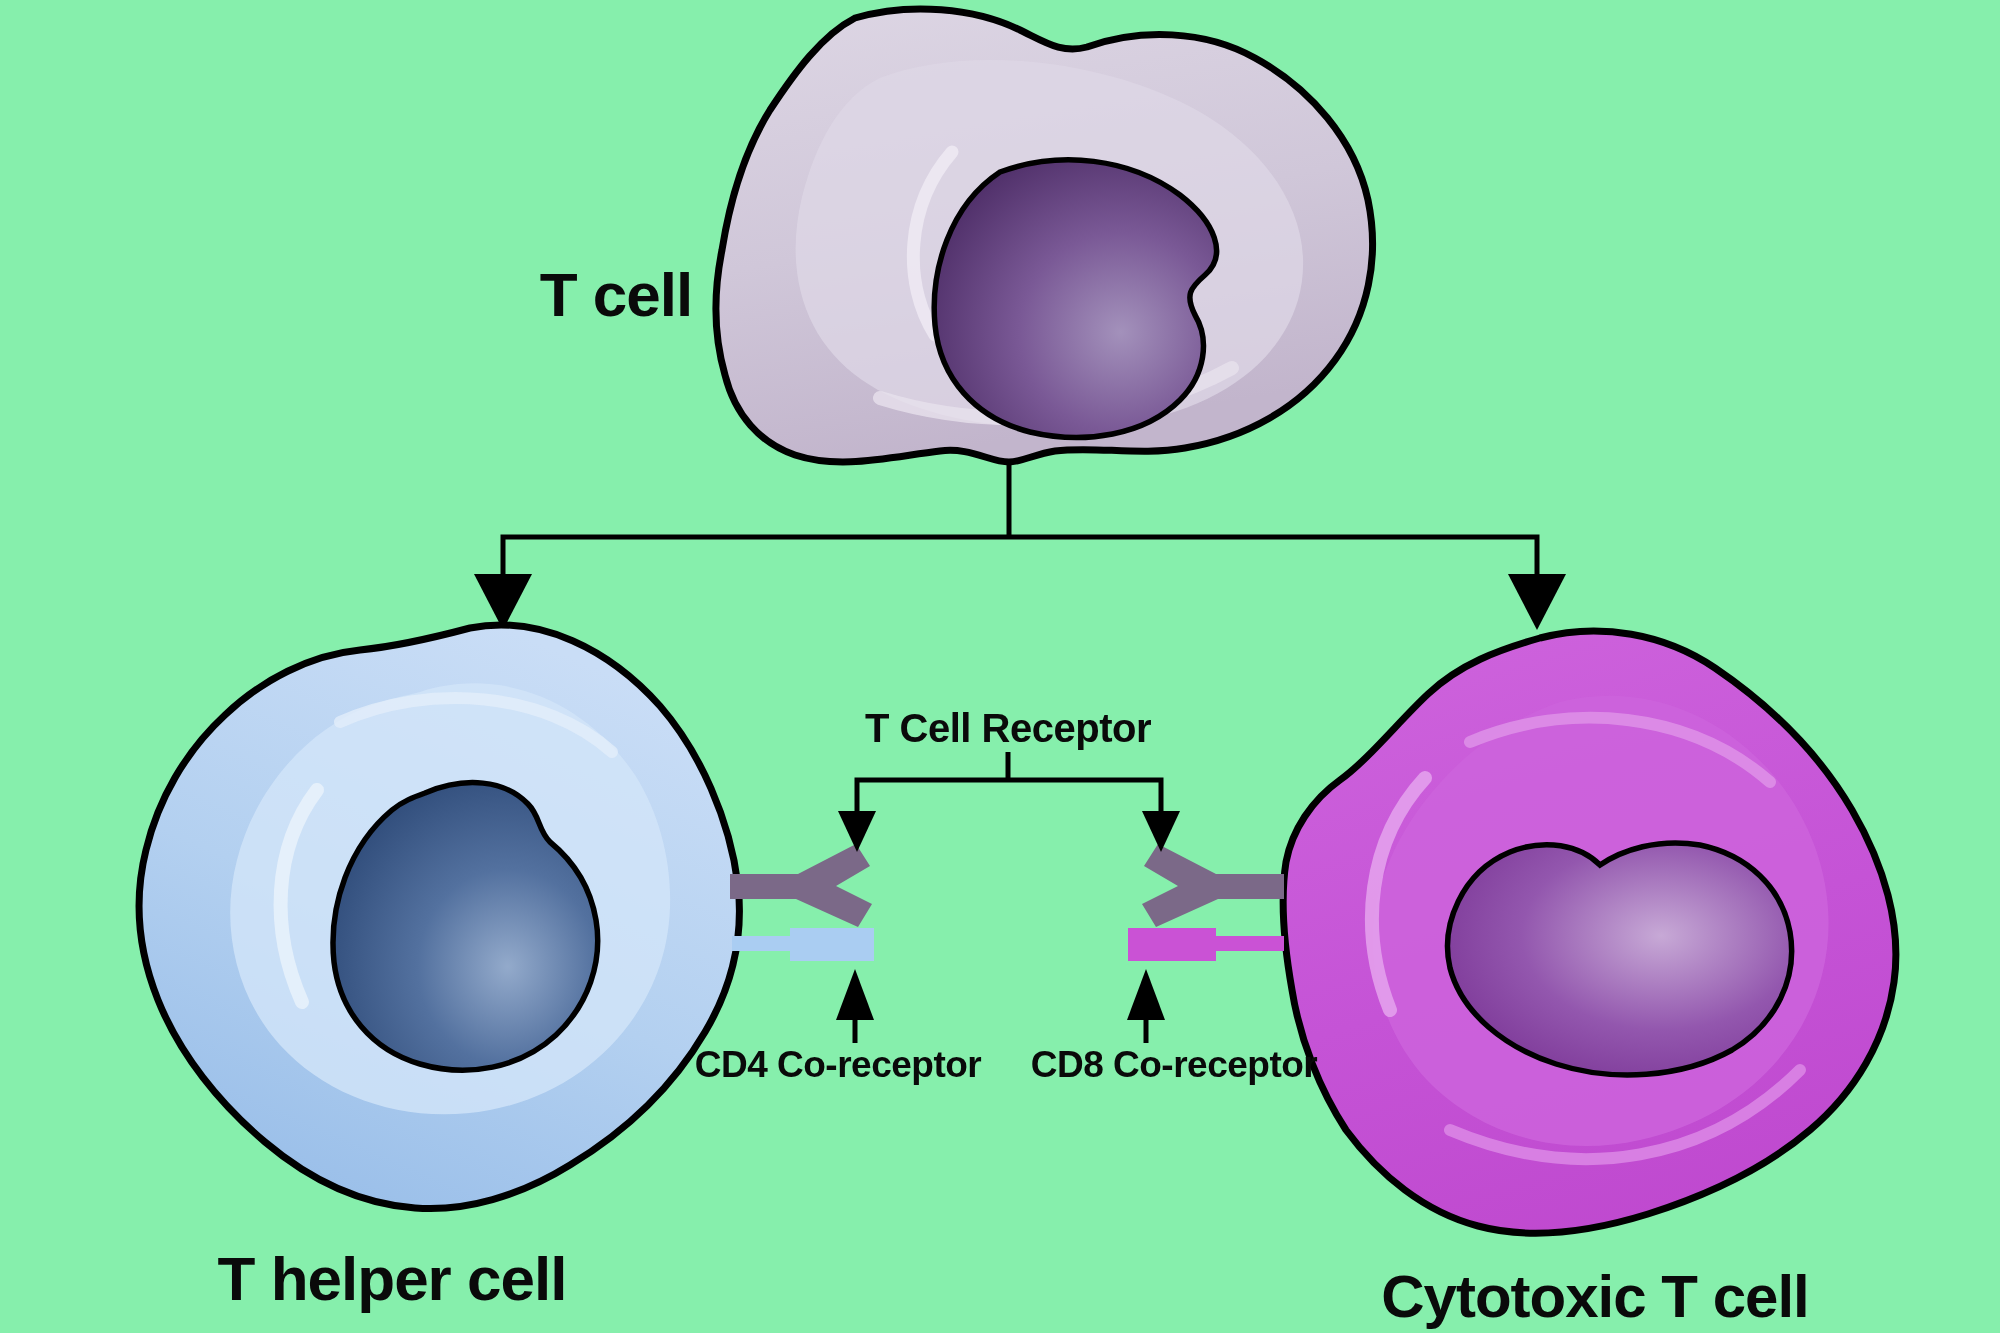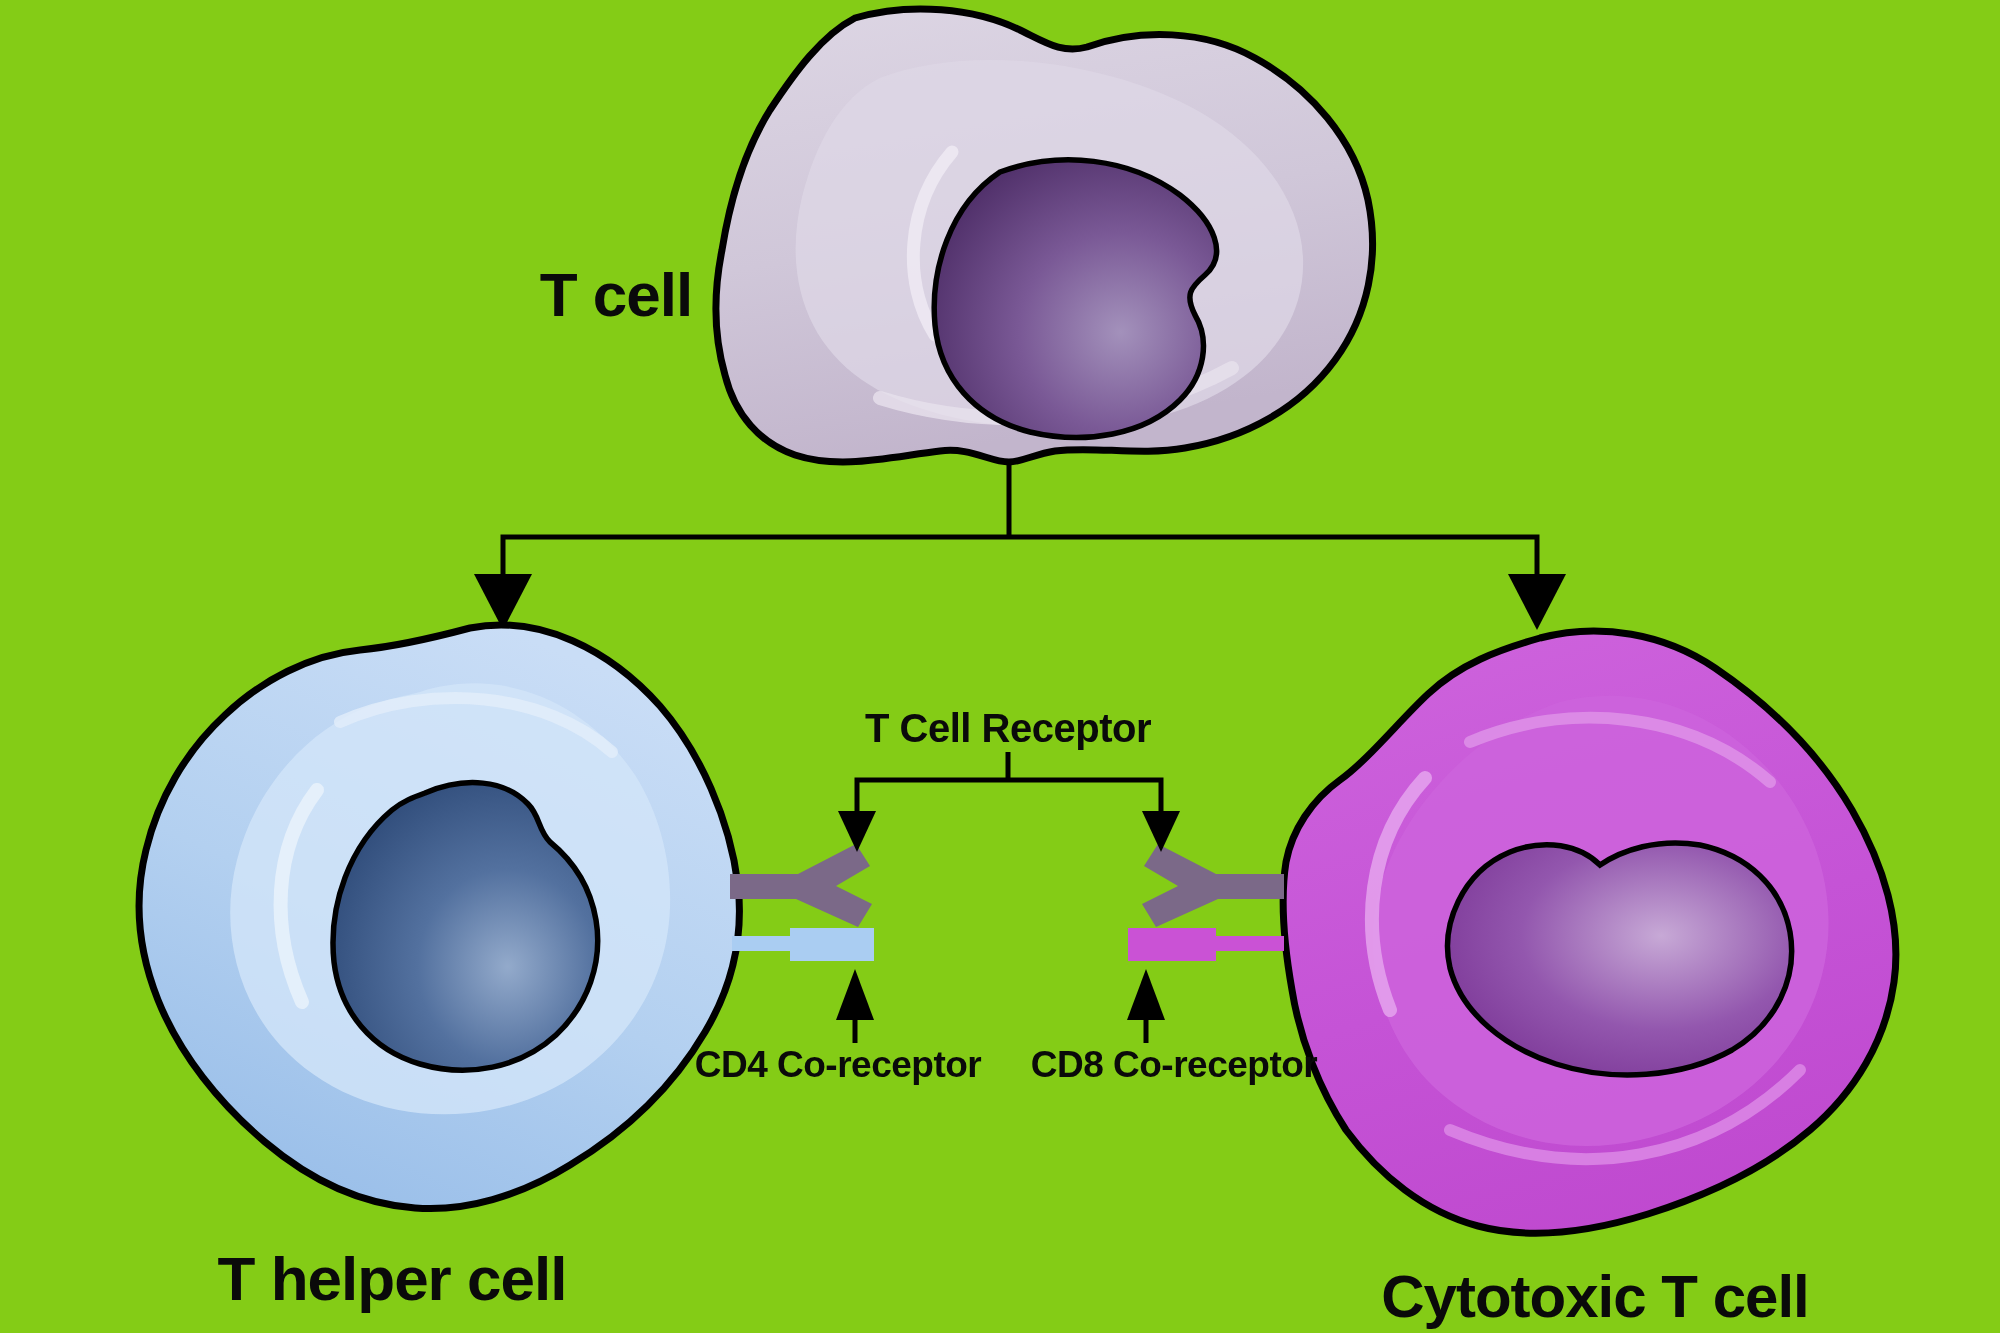--- a/index.html
+++ b/index.html
@@ -1,16 +1,16 @@
 <!DOCTYPE html>
 <html><head>
 <meta charset="utf-8">
 <style>
   html,body{margin:0;padding:0;background:#ffffff;}
-  .stage{width:2000px;height:1333px;position:relative;background:#84cc16;overflow:hidden;}
+  .stage{width:2000px;height:1333px;position:relative;background:#86efac;overflow:hidden;}
   svg{display:block;}
   .lbl{font-family:"Liberation Sans", sans-serif;font-weight:bold;fill:#0a0a0a;}
   .lbl-big{font-size:62px;letter-spacing:-1px;}
   .lbl-big2{font-size:60px;letter-spacing:-1px;}
   .lbl-mid{font-size:40px;letter-spacing:-0.5px;}
   .lbl-small{font-size:37px;letter-spacing:-0.5px;}
   .outline{stroke:#000;stroke-width:7;}
   .nucl{stroke:#000;stroke-width:5.5;}
   .wire{stroke:#000;stroke-width:5;fill:none;stroke-linejoin:miter;}
   .streak{fill:none;stroke-linecap:round;}

